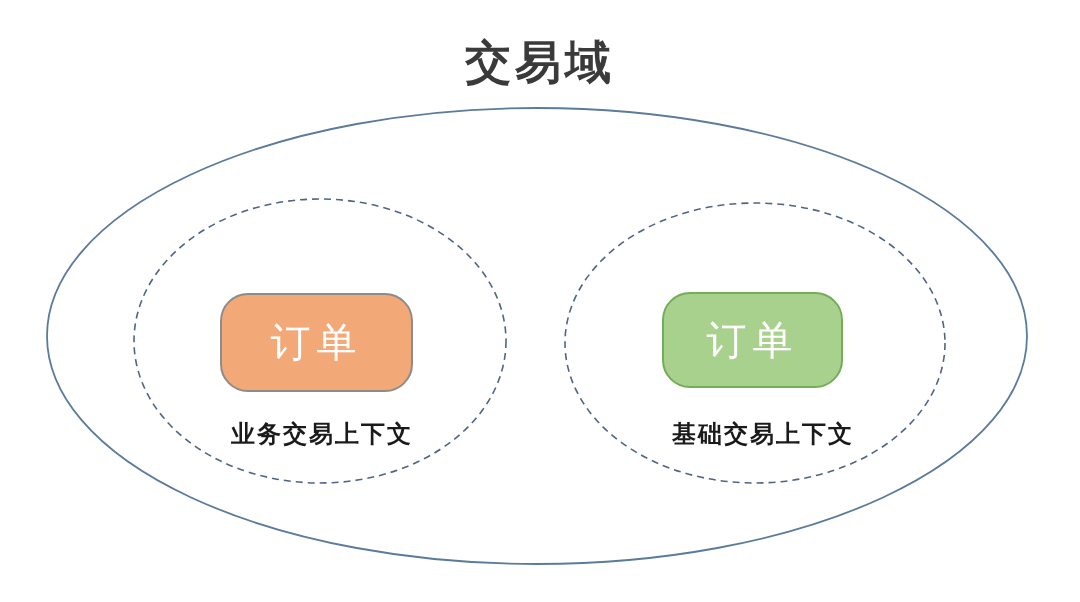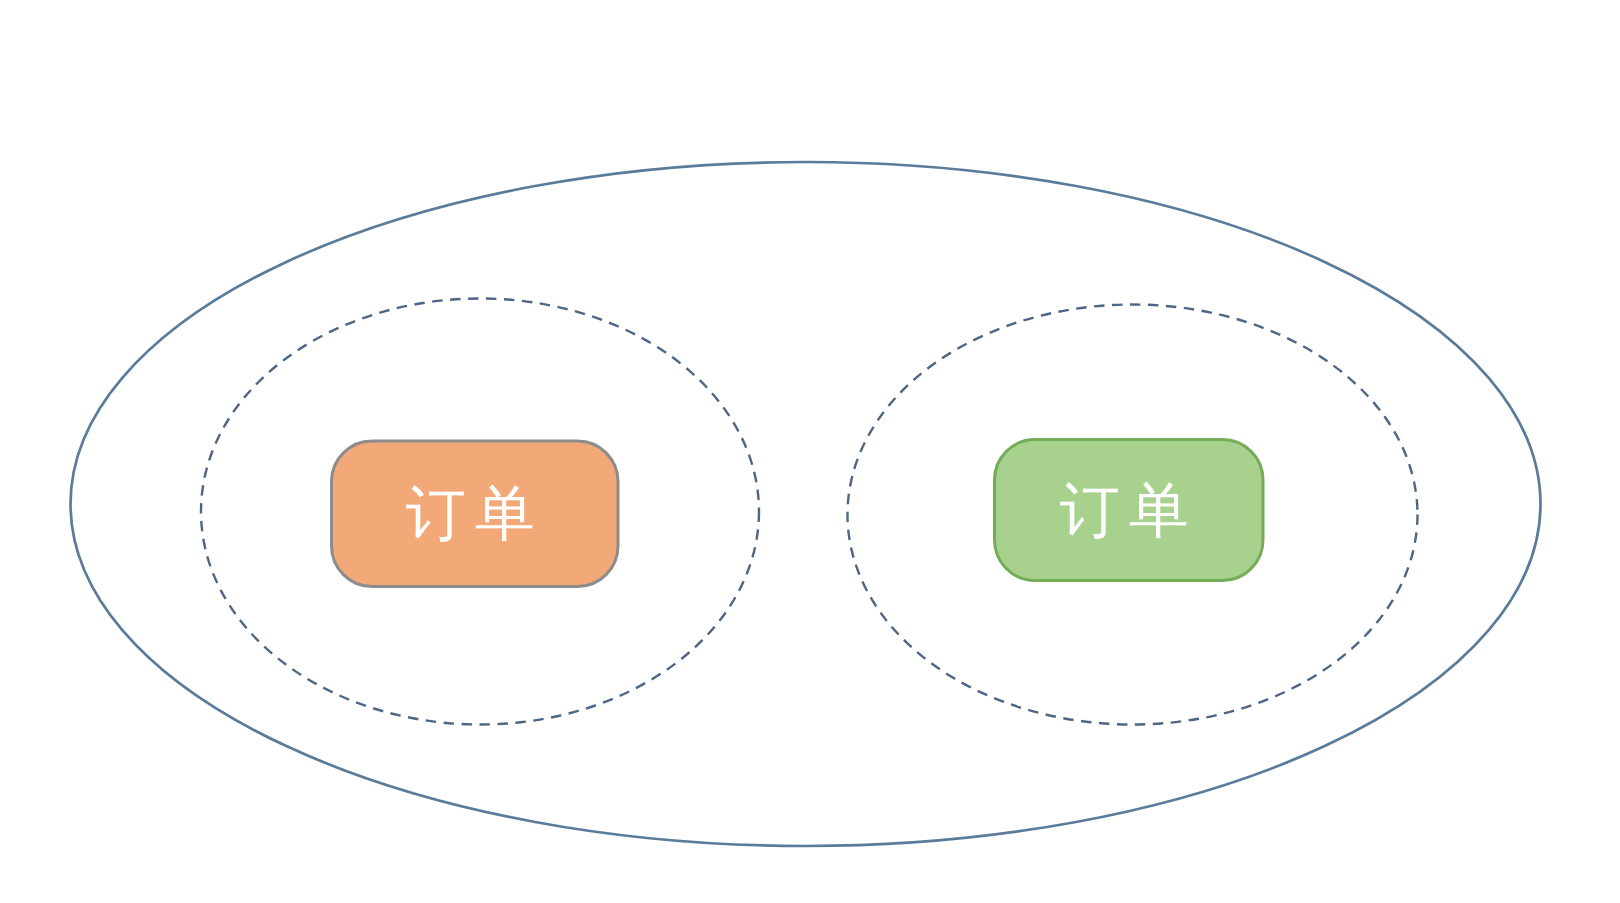--- a/index.html
+++ b/index.html
@@ -82,24 +82,27 @@
 <body>
 
 <div class="canvas">
 
   <svg class="diagram-svg" viewBox="0 0 1080 602" xmlns="http://www.w3.org/2000/svg">
     <ellipse cx="537" cy="336" rx="490" ry="228" fill="none" stroke="var(--outer-ellipse-stroke, #5b7b9b)" stroke-width="1.8"></ellipse>
     <ellipse cx="320" cy="341" rx="186" ry="142" fill="none" stroke="var(--dashed-ellipse-stroke, #4f6585)" stroke-width="1.6" stroke-dasharray="7 5"></ellipse>
     <ellipse cx="755" cy="343" rx="190" ry="140" fill="none" stroke="var(--dashed-ellipse-stroke, #4f6585)" stroke-width="1.6" stroke-dasharray="7 5"></ellipse>
   </svg>
 
+  <div class="title">交易域</div>
 
   <div class="entity-box orange">
     <span>订单</span>
   </div>
 
   <div class="entity-box green">
     <span>订单</span>
   </div>
 
+  <div class="context-label left">业务交易上下文</div>
 
+  <div class="context-label right">基础交易上下文</div>
 
 </div>
 
 </body></html>

